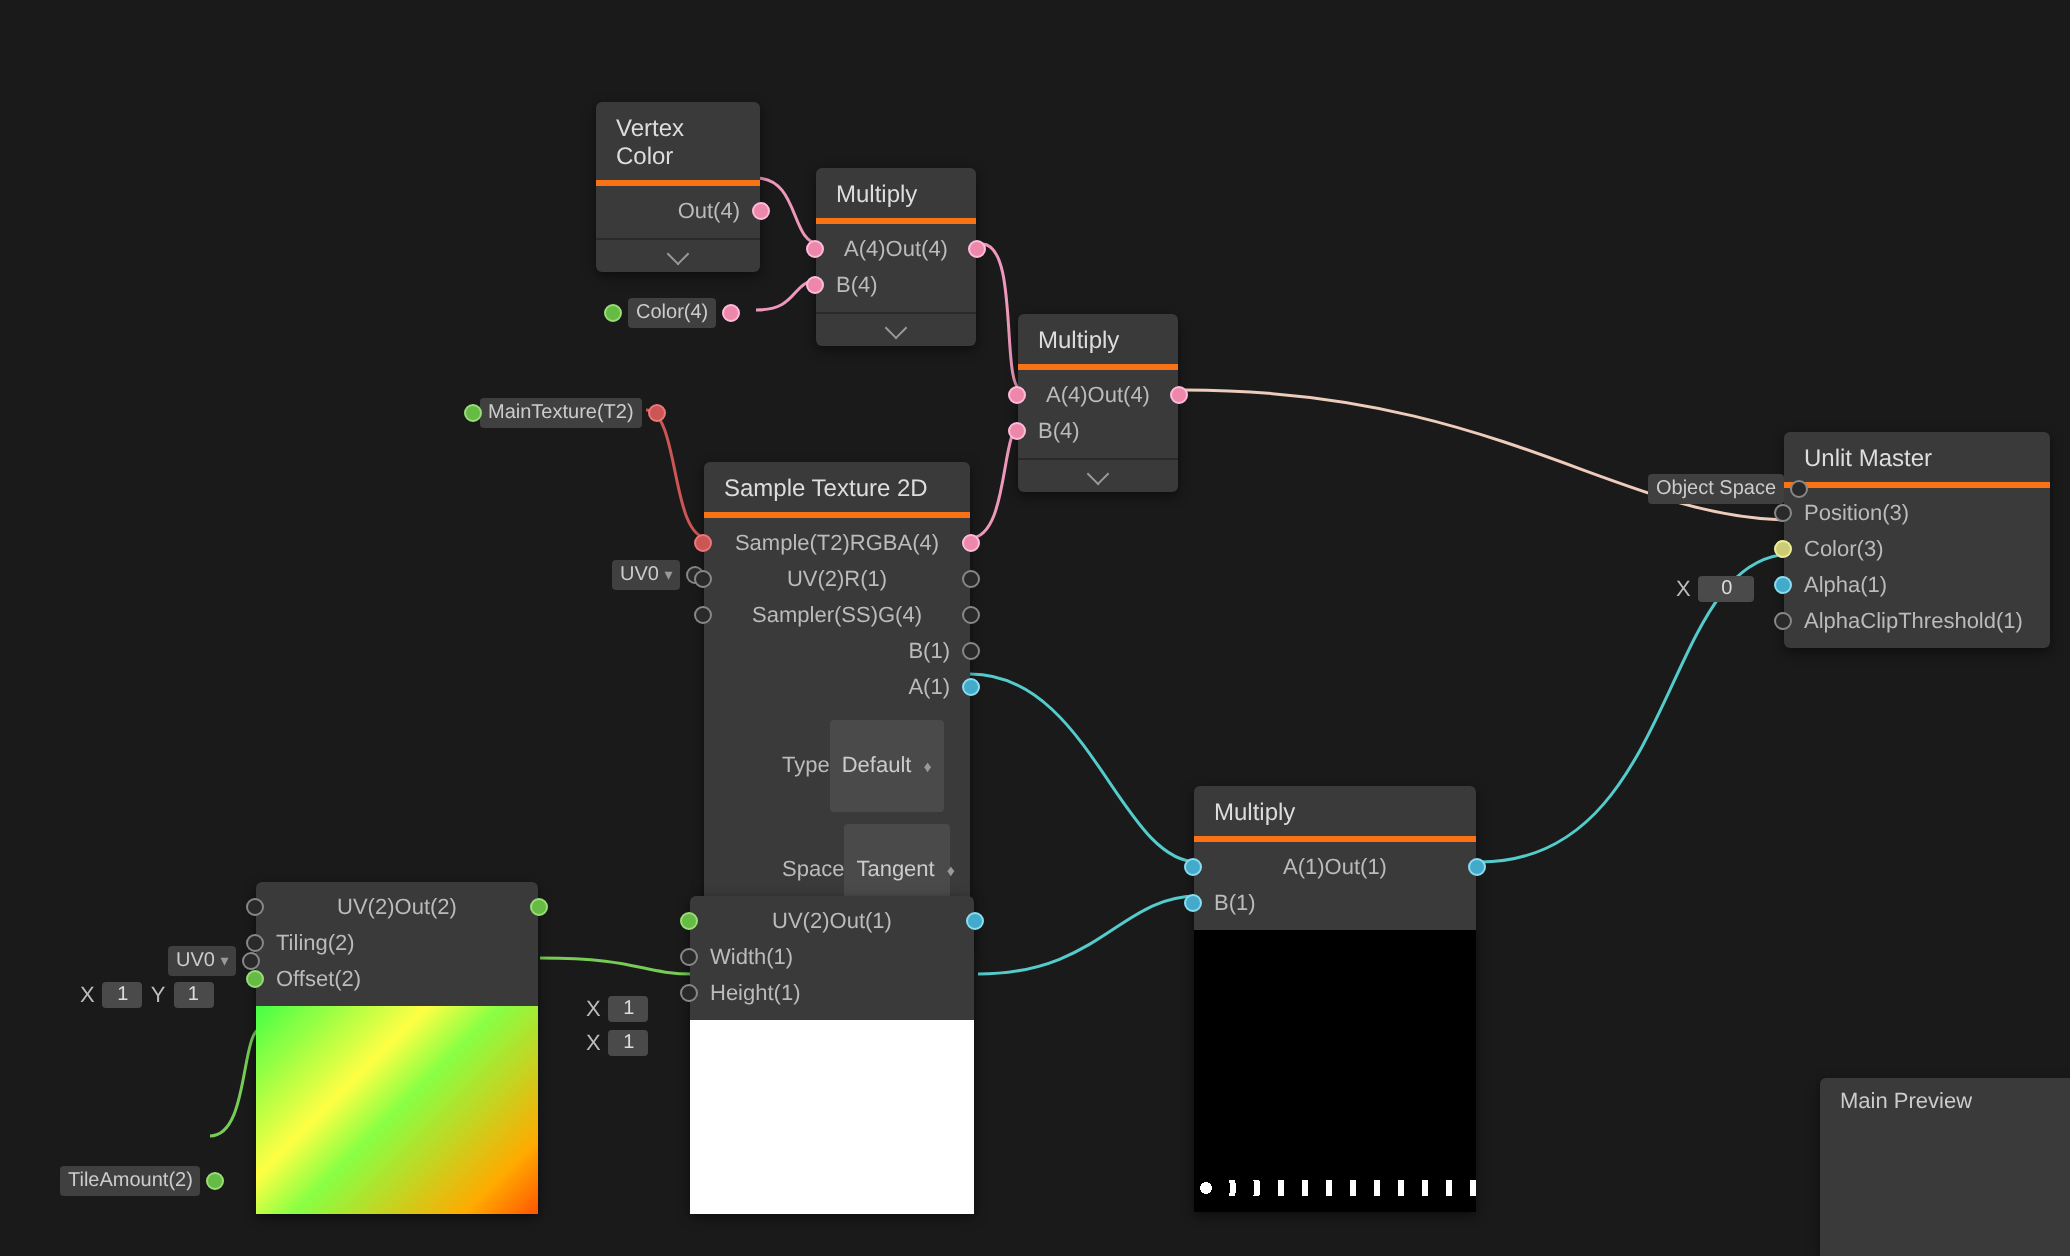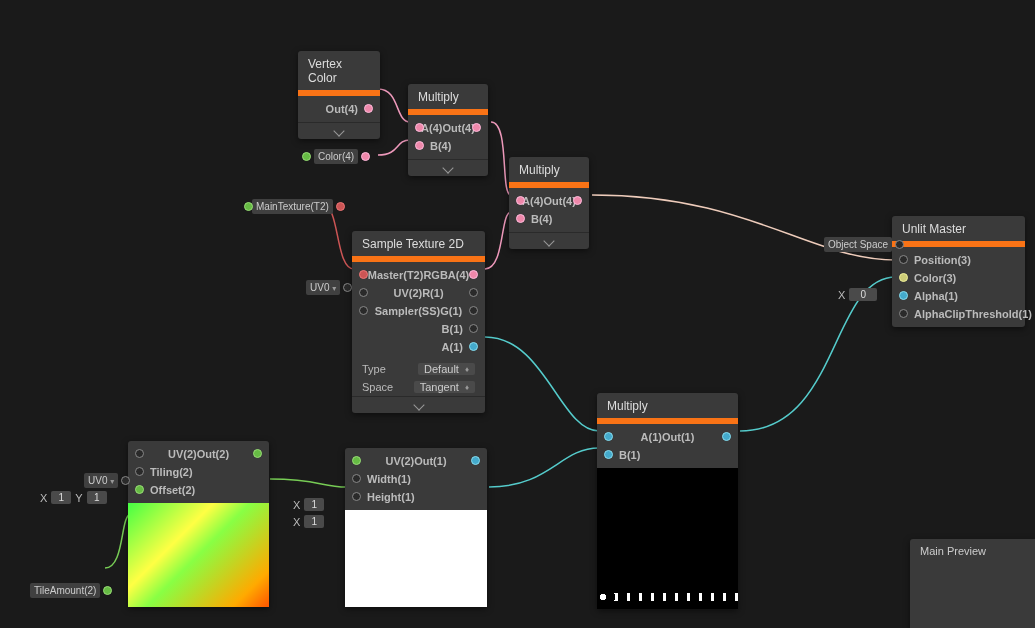--- a/index.html
+++ b/index.html
@@ -24,23 +24,23 @@
     position: absolute;
     background: #3a3a3a;
     border-radius: 3px;
     box-shadow: 0 2px 6px rgba(0,0,0,0.5);
     z-index: 2;
   }
   .node-header {
     padding: 6px 10px 5px;
     font-size: 12px;
     color: #ddd;
-    border-bottom: 6px solid #f97316;
-  }
-  .node-body { padding: 4px 12px; font-weight: bold; }
+    border-bottom: 3px solid #f97316;
+  }
+  .node-body { padding: 4px 0; }
   .row {
     display: flex;
     align-items: center;
     height: 18px;
     padding: 0 10px;
     position: relative;
   }
   .row.left { justify-content: flex-start; }
   .row.right { justify-content: flex-end; }
   .row.both { justify-content: center; }
@@ -77,21 +77,21 @@
     background: #404040;
     padding: 2px 4px;
     border-radius: 2px;
     font-size: 10px;
     color: #ccc;
     z-index: 2;
   }
   .tag .port-circle { position: absolute; }
   .dropdown {
     background: #4a4a4a;
-    padding: 0 6px;
+    padding: 17px 6px;
     border-radius: 2px;
     display: flex;
     align-items: center;
     gap: 6px;
     min-width: 46px;
     justify-content: space-between;
   }
   .dropdown-arrow {
     font-size: 8px;
     color: #999;
@@ -105,23 +105,24 @@
     border: none;
     color: #ddd;
     width: 20px;
     text-align: center;
     padding: 1px;
     font-size: 10px;
     border-radius: 2px;
   }
   .param-row {
     display: flex;
-    justify-content: space-between;
+    justify-content: flex-start;
     align-items: center;
     padding: 3px 10px;
+    margin-left: 29px;
   }
   .main-preview {
     position: absolute;
     right: 0;
     bottom: 0;
     width: 125px;
     height: 89px;
     background: #3a3a3a;
     border-top-left-radius: 3px;
     box-shadow: 0 2px 6px rgba(0,0,0,0.5);
@@ -194,51 +195,51 @@
       <span class="port-circle port-out pink"></span>
     </div>
     <div class="row left">
       <span class="port-circle port-in pink"></span>
       <span class="port-label">B(4)</span>
     </div>
   </div>
   <div class="node-footer"><span class="chevron"></span></div>
 </div>
 
-<div class="tag" style="left:252px; top:199px;">
+<div class="tag" style="left:240px; top:199px;">
   <span class="port-circle green" style="left:-8px;"></span>
   <span>MainTexture(T2)</span>
   <span class="port-circle port-out" style="right:-12px; background:#c55; border-color:#e77;"></span>
 </div>
 
 <div class="tag" style="left:306px; top:280px;">
   <span>UV0</span>
   <span class="dropdown-arrow">▾</span>
   <span class="port-circle port-out" style="right:-12px;"></span>
 </div>
 
 <div class="node" style="left:352px; top:231px; width:133px;">
   <div class="node-header">Sample Texture 2D</div>
   <div class="node-body">
     <div class="row both">
       <span class="port-circle port-in" style="background:#c55; border-color:#e77;"></span>
-      <span class="port-label">Master(T2)</span>
+      <span class="port-label">Sample(T2)</span>
       <span class="port-label">RGBA(4)</span>
       <span class="port-circle port-out pink"></span>
     </div>
     <div class="row both">
       <span class="port-circle port-in"></span>
       <span class="port-label">UV(2)</span>
       <span class="port-label">R(1)</span>
       <span class="port-circle port-out"></span>
     </div>
     <div class="row both">
       <span class="port-circle port-in"></span>
       <span class="port-label">Sampler(SS)</span>
-      <span class="port-label">G(1)</span>
+      <span class="port-label">G(4)</span>
       <span class="port-circle port-out"></span>
     </div>
     <div class="row right">
       <span class="port-label">B(1)</span>
       <span class="port-circle port-out"></span>
     </div>
     <div class="row right">
       <span class="port-label">A(1)</span>
       <span class="port-circle port-out teal"></span>
     </div>

